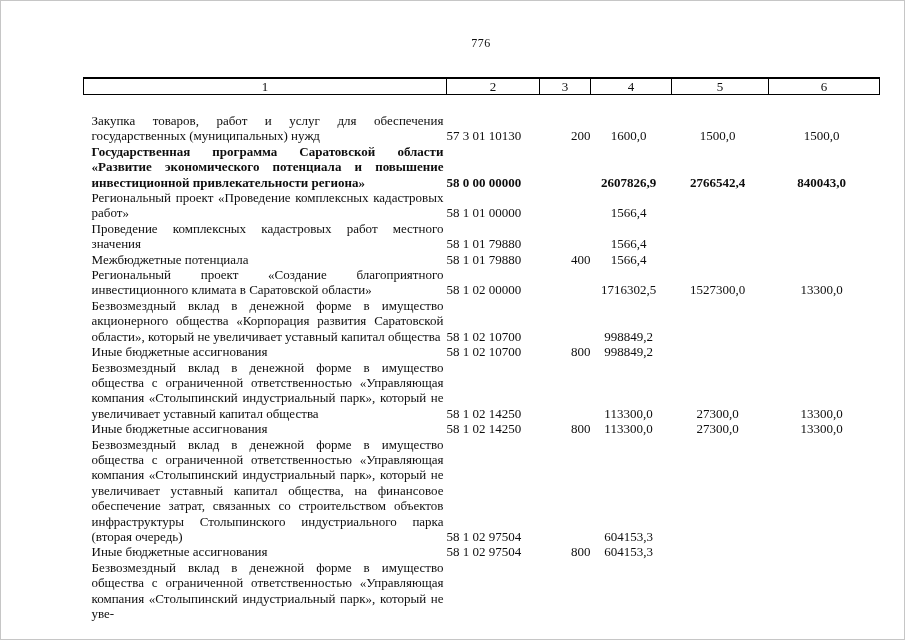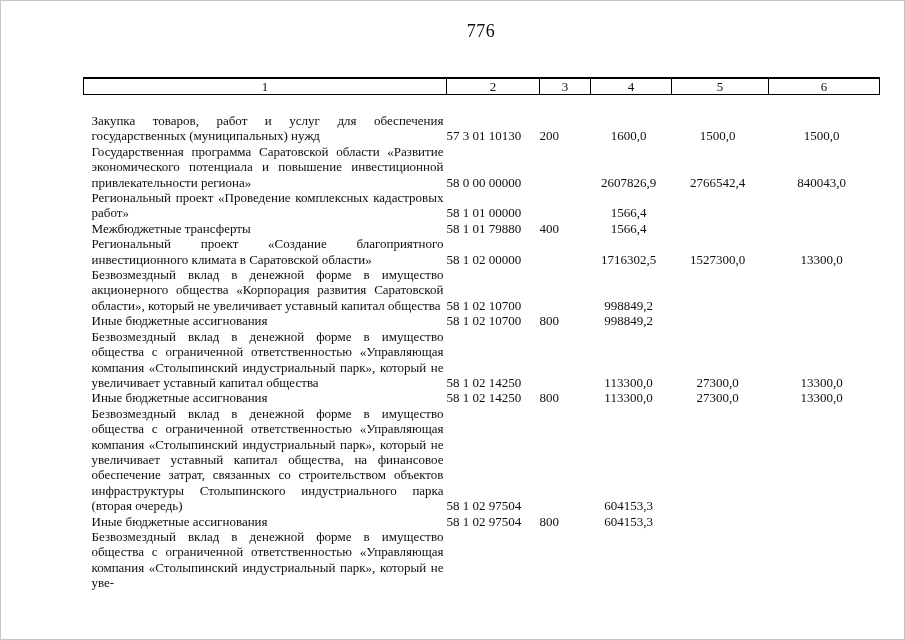--- a/index.html
+++ b/index.html
@@ -9,25 +9,25 @@
     position: relative;
     background: #ffffff;
     box-sizing: border-box;
     border: 1px solid #c6c6c6;
     overflow: hidden;
     font-family: "Liberation Serif", "DejaVu Serif", serif;
     color: #0e0e0e;
   }
   .page-number {
     position: absolute;
-    top: 20px;
+    top: 35px;
     left: 82px;
     width: 796px;
     text-align: center;
-    font-size: 18px;
+    font-size: 12px;
     letter-spacing: 0.5px;
   }
   table.budget {
     position: absolute;
     left: 82px;
     top: 76px;
     width: 796px;
     border-collapse: collapse;
     table-layout: fixed;
   }
@@ -47,23 +47,23 @@
     font-size: 13px;
     line-height: 15.4px;
   }
   tbody tr:first-child td { padding-top: 18px; }
   td.name {
     text-align: justify;
     padding-left: 8px;
     padding-right: 3px;
   }
   td.code { white-space: nowrap; }
-  td.type { text-align: left; white-space: nowrap; }
+  td.type { text-align: right; white-space: nowrap; }
   td.amt  { text-align: center; padding-right: 5px; white-space: nowrap; }
-  tr.bold td { font-weight: normal; }
+  tr.bold td { font-weight: bold; }
 </style>
 </head>
 <body>
 
 <div class="page-number">776</div>
 
 <table class="budget">
   <colgroup>
     <col style="width:363px">
     <col style="width:93px">
@@ -101,21 +101,29 @@
       </tr>
       <tr>
         <td class="name">Региональный проект «Проведение комплексных кадастровых работ»</td>
         <td class="code">58 1 01 00000</td>
         <td class="type"></td>
         <td class="amt">1566,4</td>
         <td class="amt"></td>
         <td class="amt"></td>
       </tr>
       <tr>
-        <td class="name">Межбюджетные трансферты</td>
+        <td class="name">Проведение комплексных кадастровых работ местного значения</td>
+        <td class="code">58 1 01 79880</td>
+        <td class="type"></td>
+        <td class="amt">1566,4</td>
+        <td class="amt"></td>
+        <td class="amt"></td>
+      </tr>
+      <tr>
+        <td class="name">Межбюджетные потенциала</td>
         <td class="code">58 1 01 79880</td>
         <td class="type">400</td>
         <td class="amt">1566,4</td>
         <td class="amt"></td>
         <td class="amt"></td>
       </tr>
       <tr>
         <td class="name">Региональный проект «Создание благоприятного инвестиционного климата в Саратовской области»</td>
         <td class="code">58 1 02 00000</td>
         <td class="type"></td>

